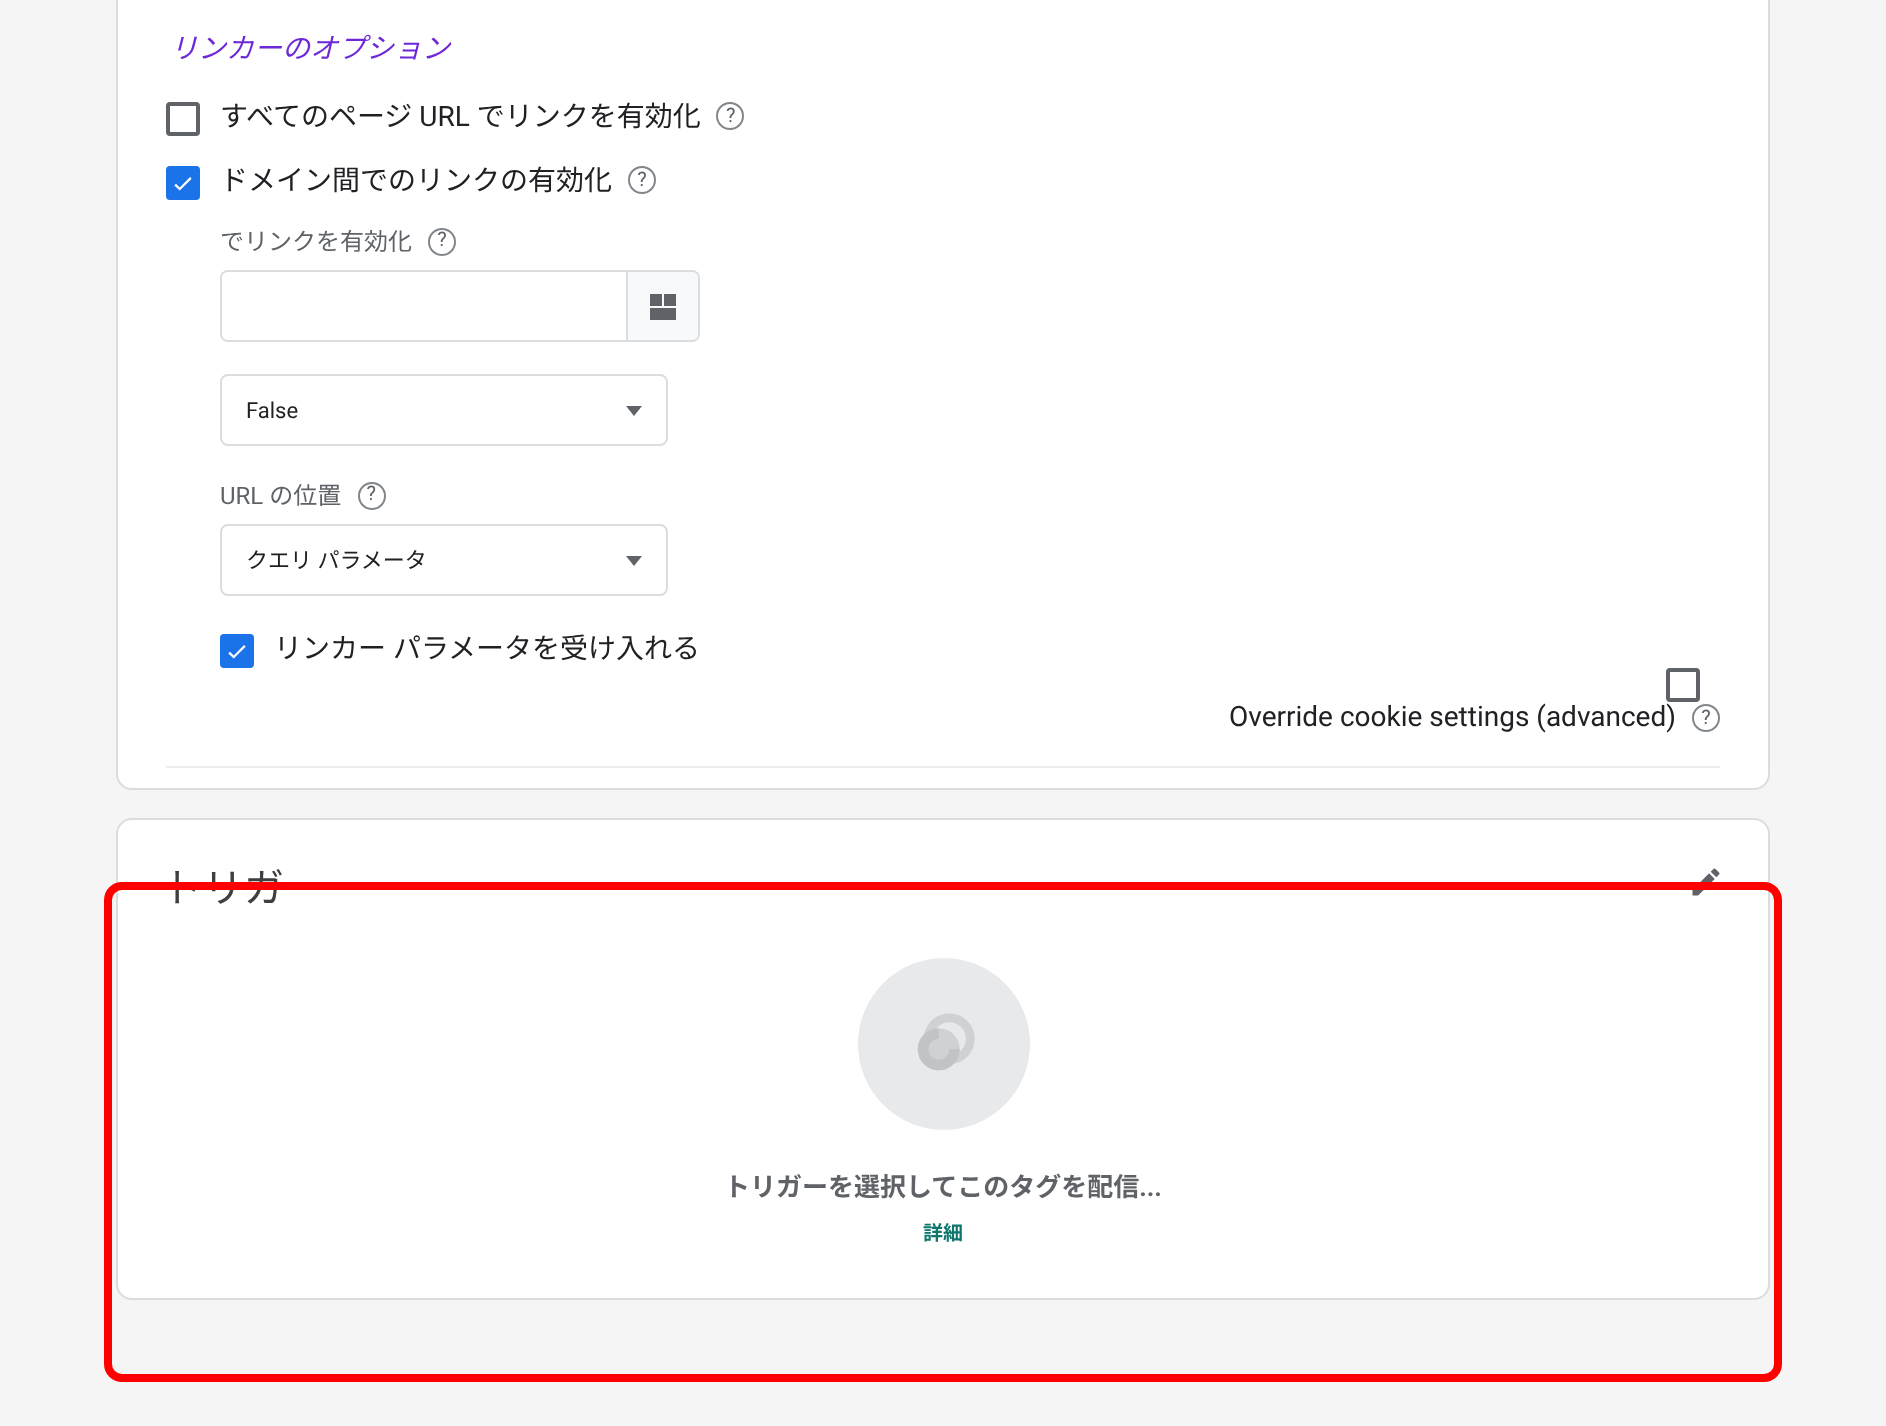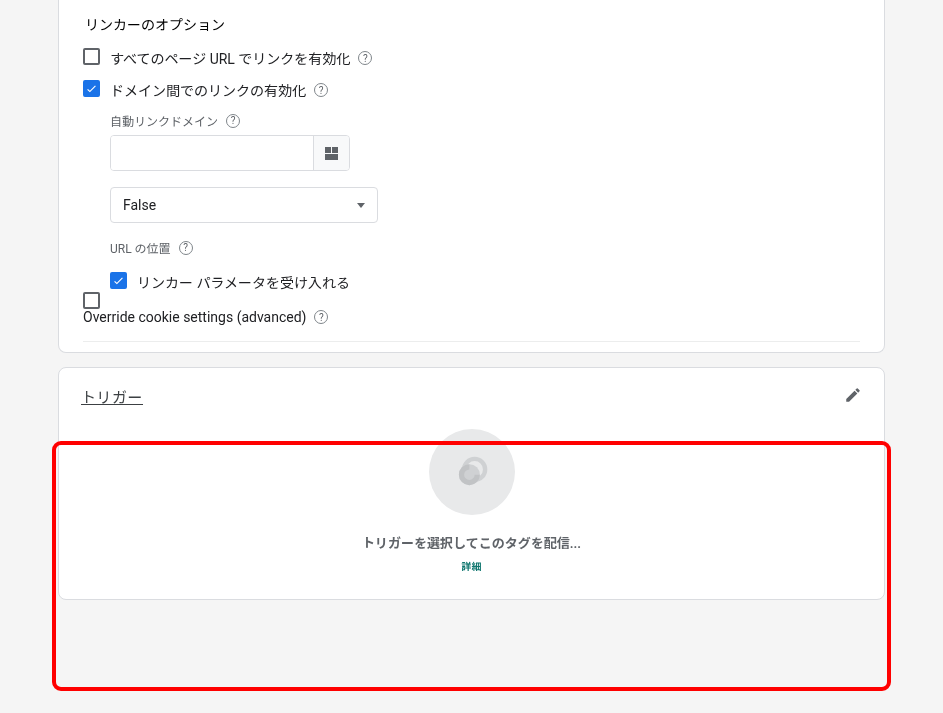--- a/index.html
+++ b/index.html
@@ -25,27 +25,28 @@
     position: relative;
   }
   .card.top {
     border-top: none;
     border-top-left-radius: 0;
     border-top-right-radius: 0;
     padding: 0 24px 10px 24px;
   }
   .section-title {
     font-size: 14px;
-    color: #000000;
+    color: #6d28d9;
     margin: 0 0 14px 2px;
     padding-top: 14px;
+    font-style: italic;
   }
   .option-row {
     display: flex;
-    align-items: flex-start;
+    align-items: flex-end;
     margin-bottom: 12px;
     font-size: 14px;
   }
   .option-row .chk { margin-right: 10px; }
   .chk {
     width: 17px;
     height: 17px;
     border: 2px solid #5f6368;
     border-radius: 2px;
     display: inline-flex;
@@ -114,30 +115,30 @@
     display: flex;
     flex-wrap: wrap;
     width: 14px;
     gap: 1px;
   }
   .lego-icon span {
     width: 6px; height: 6px; background: #5f6368;
   }
   .lego-icon span.wide { width: 13px; }
   .select-input {
-    width: 268px;
+    width: 224px;
     height: 36px;
     border: 1px solid #dadce0;
     border-radius: 4px;
     display: flex;
     align-items: center;
     justify-content: space-between;
     padding: 16px 12px;
     cursor: pointer;
-    font-size: 14px;
+    font-size: 11px;
     background: #fff;
   }
   .caret-down {
     width: 0; height: 0;
     border-left: 4px solid transparent;
     border-right: 4px solid transparent;
     border-top: 5px solid #5f6368;
   }
   .divider {
     border: none;
@@ -175,24 +176,23 @@
     right: 52px;
     top: 441px;
     height: 250px;
   }
   .trigger-header {
     display: flex;
     justify-content: space-between;
     align-items: center;
   }
   .trigger-title {
-    font-size: 15px;
+    font-size: 20px;
     color: #3c4043;
     letter-spacing: 0.5px;
-    text-decoration: underline;
   }
   .edit-icon {
     cursor: pointer;
     color: #5f6368;
   }
   .edit-icon svg { width: 18px; height: 18px; }
   .trigger-placeholder {
     display: flex;
     flex-direction: column;
     align-items: center;
@@ -248,21 +248,21 @@
       </span>
       <span class="option-label">
         <span>ドメイン間でのリンクの有効化</span>
         <span class="help">?</span>
       </span>
     </div>
 
     <div class="nested">
       <div class="field-group">
         <div class="field-label">
-          <span>自動リンクドメイン</span>
+          <span>でリンクを有効化</span>
           <span class="help">?</span>
         </div>
         <div class="text-input-wrap">
           <input class="text-input" type="text" value="" style="">
           <div class="text-addon">
             <span class="lego-icon">
               <span></span>
                 <span></span>
                 <span class="wide"></span>
             </span>
@@ -275,20 +275,24 @@
           <span>False</span>
           <span class="caret-down"></span>
         </div>
       </div>
 
       <div class="field-group">
         <div class="field-label">
           <span>URL の位置</span>
           <span class="help">?</span>
         </div>
+        <div class="select-input">
+          <span>クエリ パラメータ</span>
+          <span class="caret-down"></span>
+        </div>
       </div>
 
       <div class="option-row" style="margin-bottom:0;">
         <span class="chk checked">
           <svg viewBox="0 0 24 24">
               <path fill="#fff" d="M9 16.2l-3.5-3.5L4 14.2 9 19l11-11-1.5-1.5z"></path>
             </svg>
         </span>
         <span>リンカー パラメータを受け入れる</span>
       </div>

